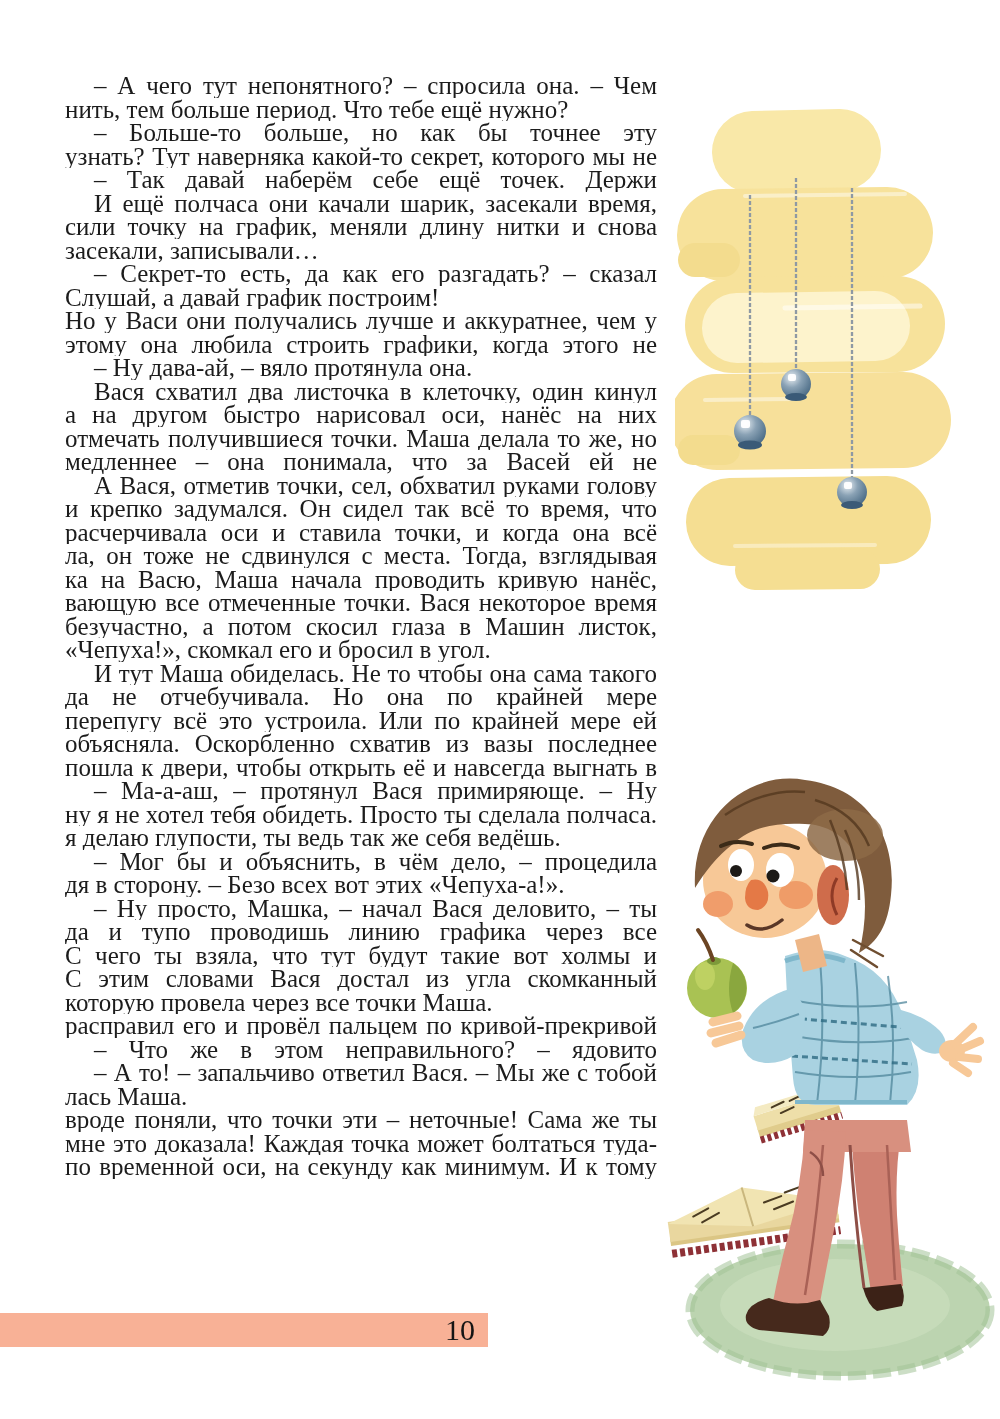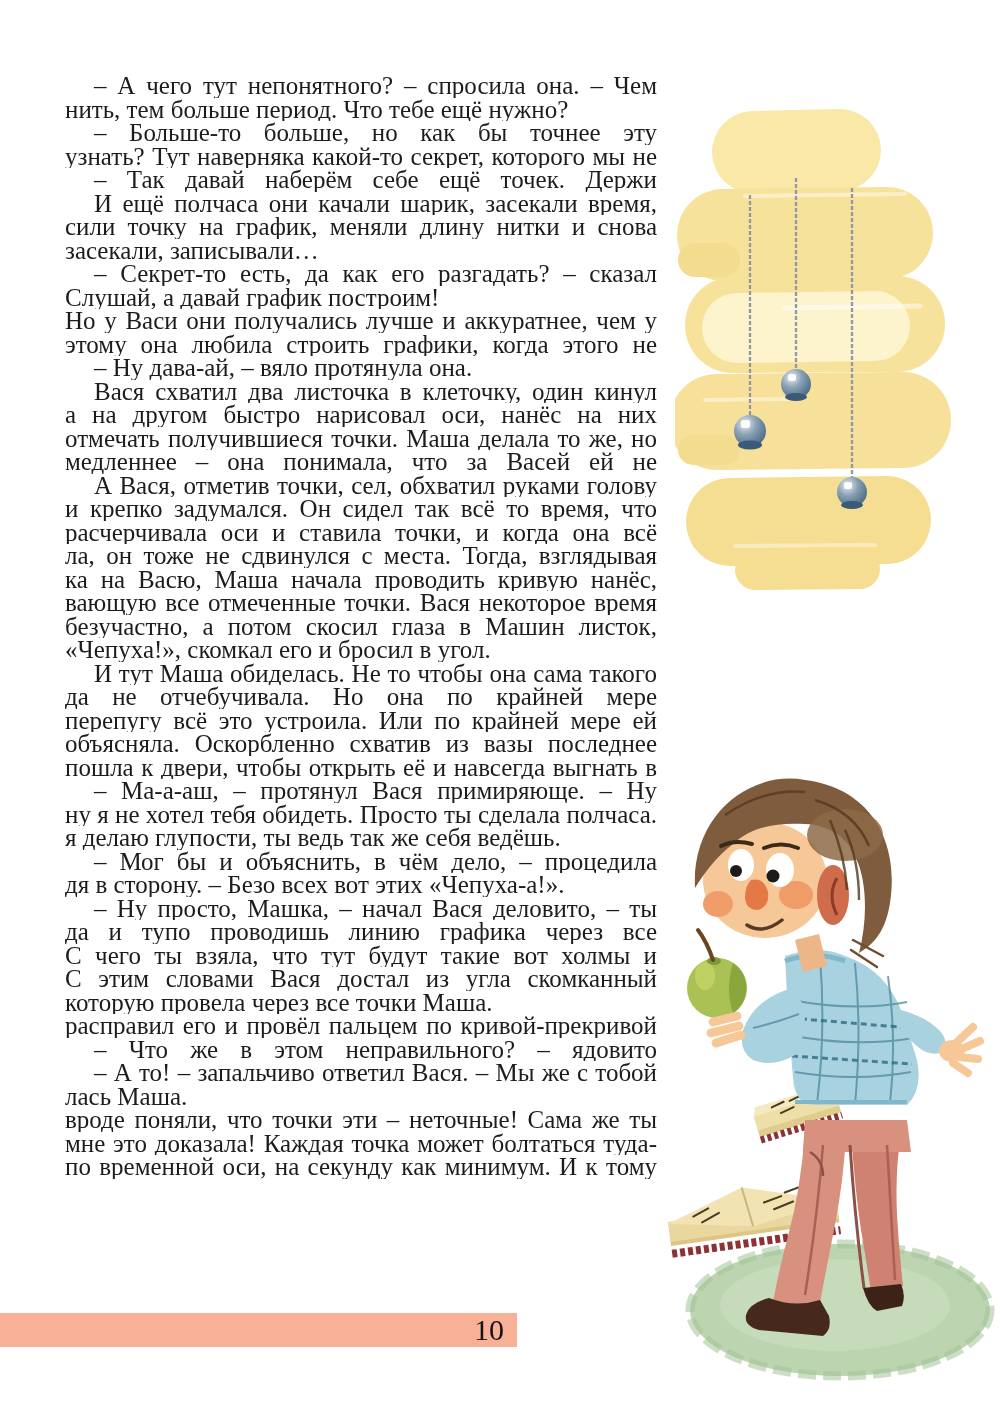--- a/index.html
+++ b/index.html
@@ -21,21 +21,20 @@
   .tl.fi{text-indent:29px;}
   .tl.la{text-align-last:left;}
   
   .illu{position:absolute;}
   #pendulums{left:675px;top:100px;width:280px;height:560px;}
   #boy{left:655px;top:760px;width:345px;height:640px;}
   
   .pagebar{
     position:absolute;left:0;top:1313px;width:488px;height:34px;
     background:#f8b196;
-    padding-left:29px;
   }
   .pagebar .num{
     position:absolute;right:13px;top:0;height:34px;line-height:33px;
     font-size:30px;color:#141414;
   }
 </style>
 </head>
 <body>
 
 <div class="story">

